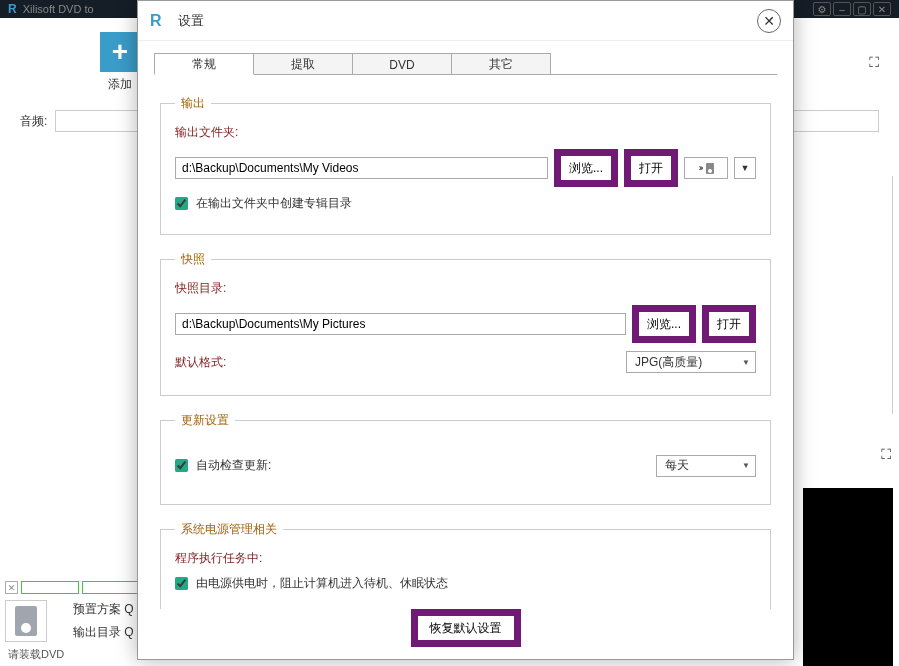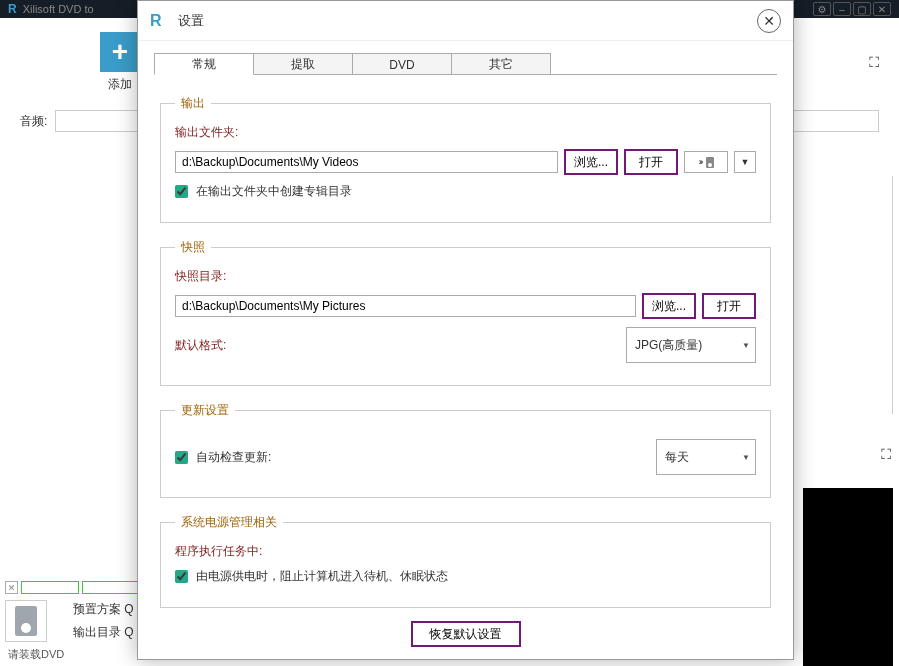--- a/index.html
+++ b/index.html
@@ -50,29 +50,29 @@
 .tab { width: 100px; height: 22px; border: 1px solid #aaa; border-bottom: none; display: flex; align-items: center; justify-content: center; background: #f4f4f4; margin-right: -1px; cursor: pointer; font-size: 12px; }
 .tab.active { background: #fff; border-bottom: 1px solid #fff; position: relative; z-index: 2; }
 .tabline { height: 1px; background: #aaa; margin: 0 16px; margin-top: -1px; }
 
 .dlg-body { flex: 1; overflow: auto; padding: 10px 16px; }
 fieldset { border: 1px solid #ccc; margin: 10px 6px 16px; padding: 12px 14px 14px; }
 legend { padding: 0 6px; font-size: 12px; color: #a16207; }
 .row { display: flex; align-items: center; gap: 6px; margin: 8px 0; }
 .lbl { font-size: 12px; color: #7f1d1d; }
 .inp { height: 22px; border: 1px solid #aaa; padding: 0 6px; font-size: 12px; flex: 1; background: #fff; }
-.btn { height: 26px; min-width: 54px; border: 2px solid #701a75; background: #fff; padding: 0 8px; font-size: 12px; cursor: pointer; }
+.btn { height: 38px; min-width: 54px; border: 7px solid #701a75; background: #fff; padding: 0 8px; font-size: 12px; cursor: pointer; }
 .btn-icon { height: 22px; width: 44px; border: 1px solid #aaa; background: #fff; display: flex; align-items: center; justify-content: center; gap: 1px; }
 .btn-icon .chv { font-size: 9px; letter-spacing: -2px; }
 .btn-icon .dev { width: 8px; height: 11px; background: #888; border-radius: 1px; position: relative; margin-left: 3px; }
 .btn-icon .dev::after { content: ''; position: absolute; width: 4px; height: 4px; background: #fff; border-radius: 50%; bottom: 1px; left: 50%; transform: translateX(-50%); }
 .btn-dd { height: 22px; width: 22px; border: 1px solid #aaa; background: #fff; display: flex; align-items: center; justify-content: center; font-size: 9px; }
 .chk { display: flex; align-items: center; gap: 8px; margin: 8px 0; font-size: 12px; }
 .chk input { width: 13px; height: 13px; accent-color: #2a8; }
-.sel { height: 36px; border: 1px solid #aaa; background: #fff; padding: 0 20px 0 8px; font-size: 12px; position: relative; display: inline-flex; align-items: center; cursor: pointer; }
+.sel { height: 22px; border: 1px solid #aaa; background: #fff; padding: 0 20px 0 8px; font-size: 12px; position: relative; display: inline-flex; align-items: center; cursor: pointer; }
 .sel::after { content: '▼'; position: absolute; right: 5px; font-size: 8px; color: #555; }
 .spacer { flex: 1; }
 .footer-row1 { display: flex; justify-content: center; padding: 0 22px 12px; }
 .footer-row2 { display: flex; justify-content: flex-end; gap: 8px; padding: 0 22px 12px; }
 </style>
 </head>
 <body>
 
 <div class="app-window">
   <div class="app-titlebar">

